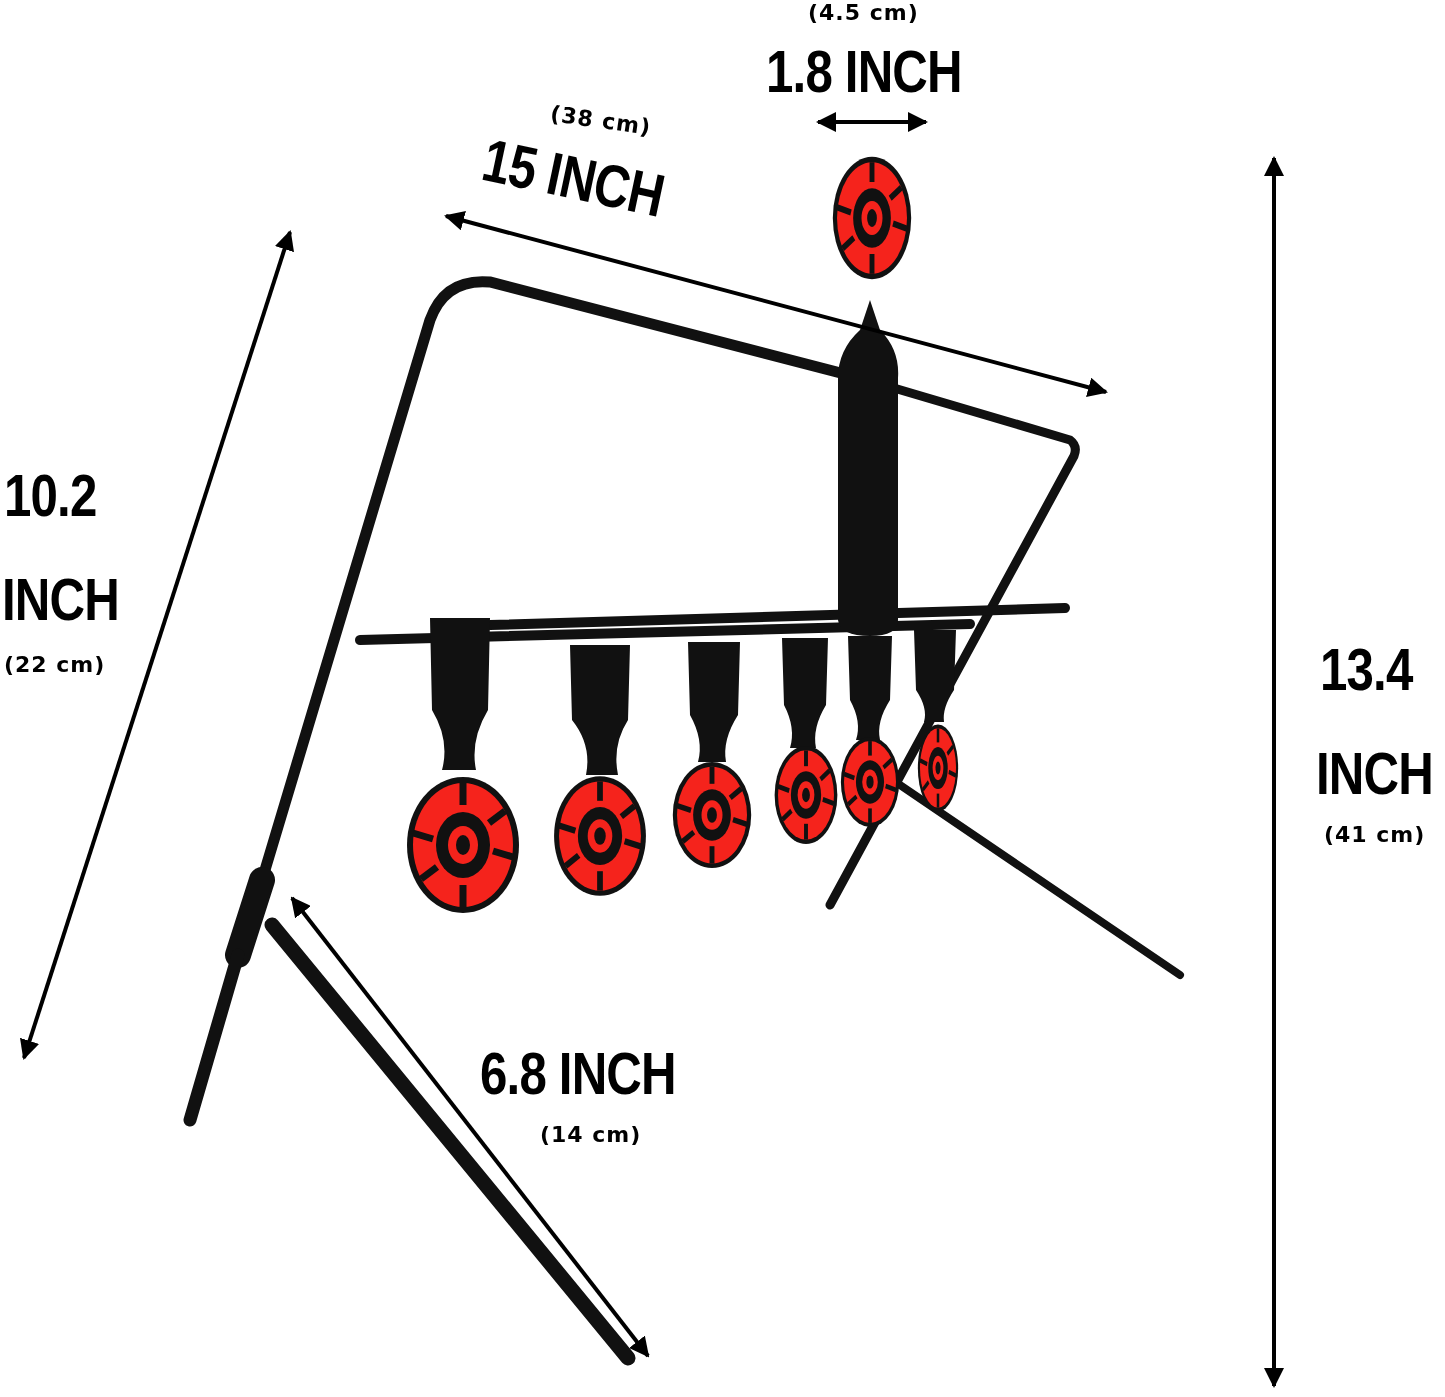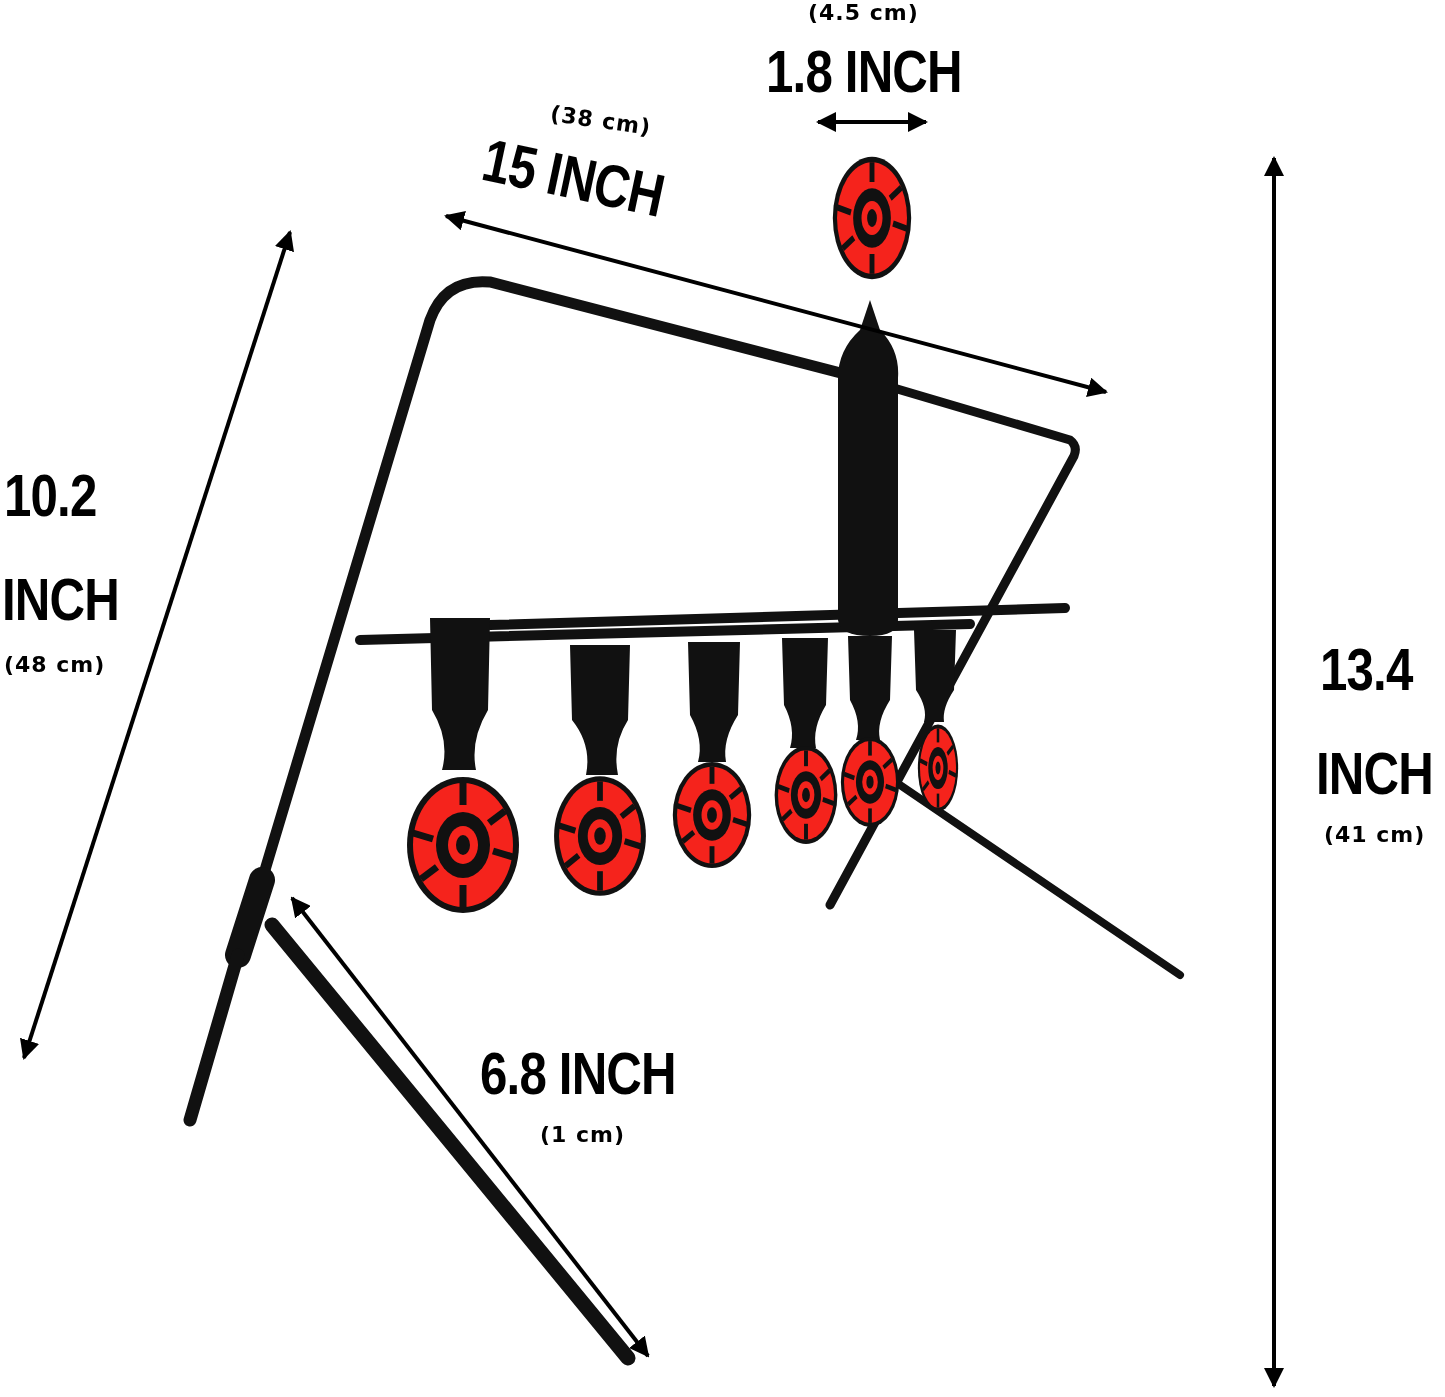--- a/index.html
+++ b/index.html
@@ -113,23 +113,23 @@
   <div class="label small" style="left:808px; top:2px;">(4.5 cm)</div>
   <div class="label big" style="left:766px; top:42px;">1.8 INCH</div>
 
   
   <div class="label small" style="left:552px; top:103px; transform: rotate(8deg); transform-origin:left top;">(38 cm)</div>
   <div class="label big" style="left:490px; top:130px; transform: rotate(12deg) scaleX(0.82); transform-origin:left top;">15 INCH</div>
 
   
   <div class="label big" style="left:4px; top:466px;">10.2</div>
   <div class="label big" style="left:2px; top:570px;">INCH</div>
-  <div class="label small" style="left:4px; top:654px;">(48 cm)</div>
+  <div class="label small" style="left:4px; top:654px;">(22 cm)</div>
 
   
   <div class="label big" style="left:1320px; top:640px;">13.4</div>
   <div class="label big" style="left:1316px; top:744px;">INCH</div>
   <div class="label small" style="left:1324px; top:824px;">(41 cm)</div>
 
   
   <div class="label big" style="left:480px; top:1044px;">6.8 INCH</div>
-  <div class="label small" style="left:540px; top:1124px;">(1 cm)</div>
+  <div class="label small" style="left:540px; top:1124px;">(14 cm)</div>
 </div>
 
 </body></html>

